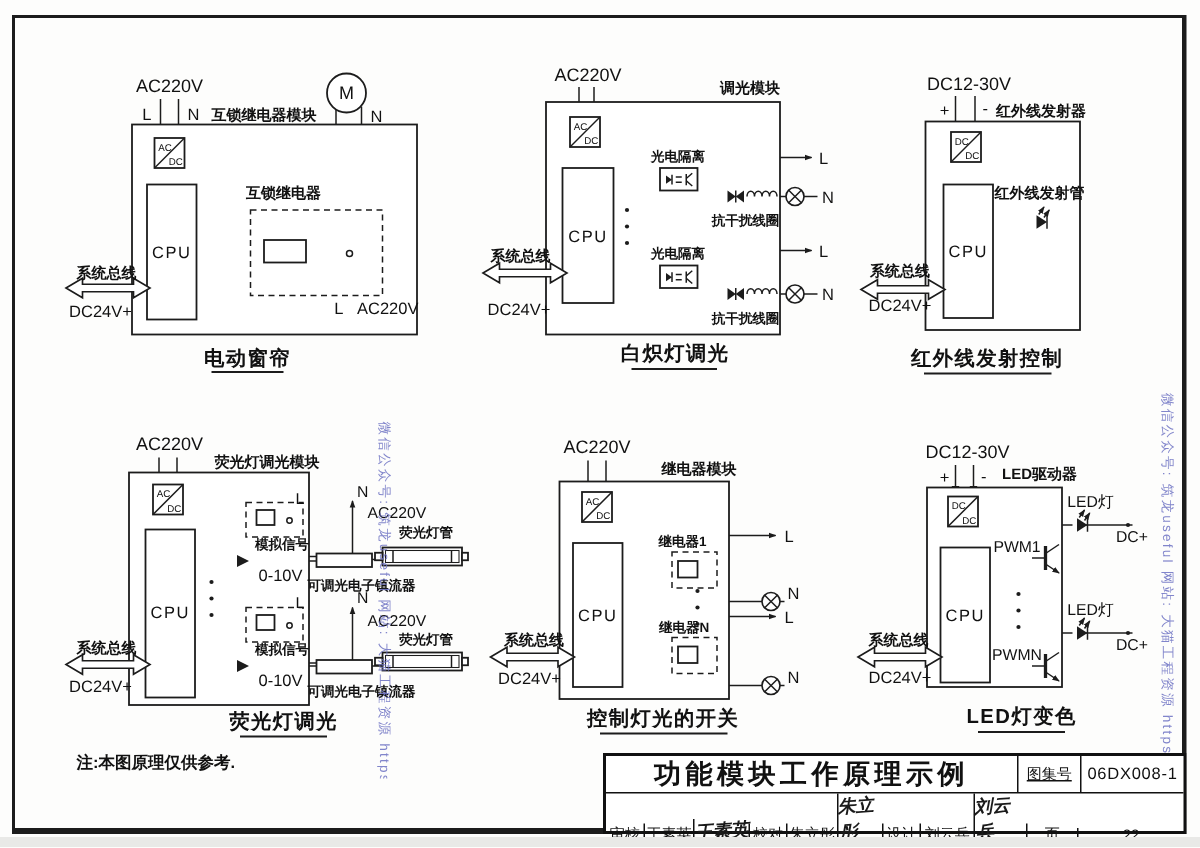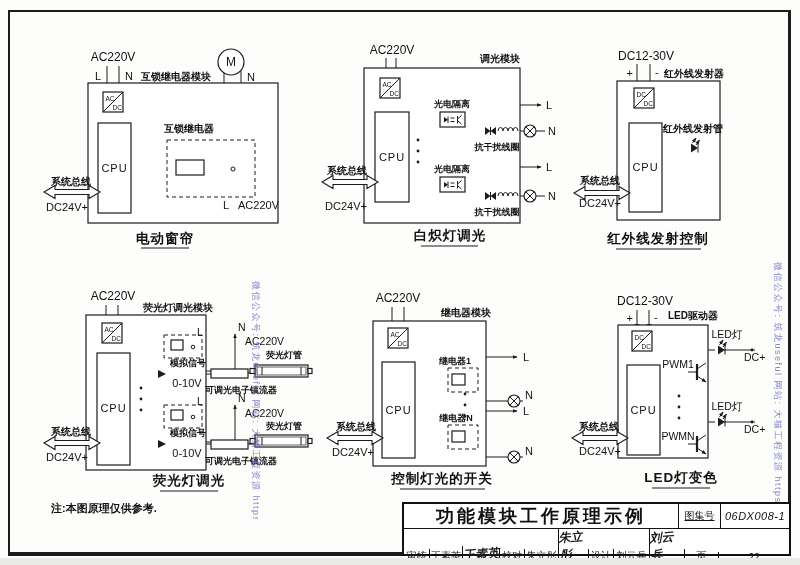--- a/index.html
+++ b/index.html
@@ -26,21 +26,21 @@
   #wm-right{left:771px;top:262px;height:276px;}
   
   #titleblock{position:absolute;left:402px;top:502px;width:389px;height:54px;box-sizing:border-box;
               border:2px solid #111;background:#fff;display:flex;flex-direction:column;}
   #tb-row1{display:flex;height:30px;border-bottom:1.5px solid #111;}
   #tb-title{flex:1;display:flex;align-items:center;justify-content:center;
             font-size:18px;font-weight:bold;letter-spacing:3px;}
   .tb-cell{display:flex;align-items:center;justify-content:center;border-left:1px solid #111;
            font-size:10px;box-sizing:border-box;}
   #tb-atlas-label{width:42px;text-decoration:underline;}
-  #tb-atlas-no{width:69px;font-size:11px;letter-spacing:0.5px;font-style:italic;}
+  #tb-atlas-no{width:69px;font-size:11px;letter-spacing:0.5px;}
   #tb-row2{display:flex;flex:1;align-items:flex-end;}
   #tb-row2 .tb-cell:first-child{border-left:none;}
   .sig{font-family:"DejaVu Serif",serif;font-style:italic;font-weight:bold;font-size:12px;
        transform:rotate(-4deg);color:#1a1a1a;}
   #bottom-strip{position:absolute;left:0;top:558px;width:800px;height:7px;background:#e9e9e7;}
 </style>
 </head>
 <body>
 
 <div id="stage">

